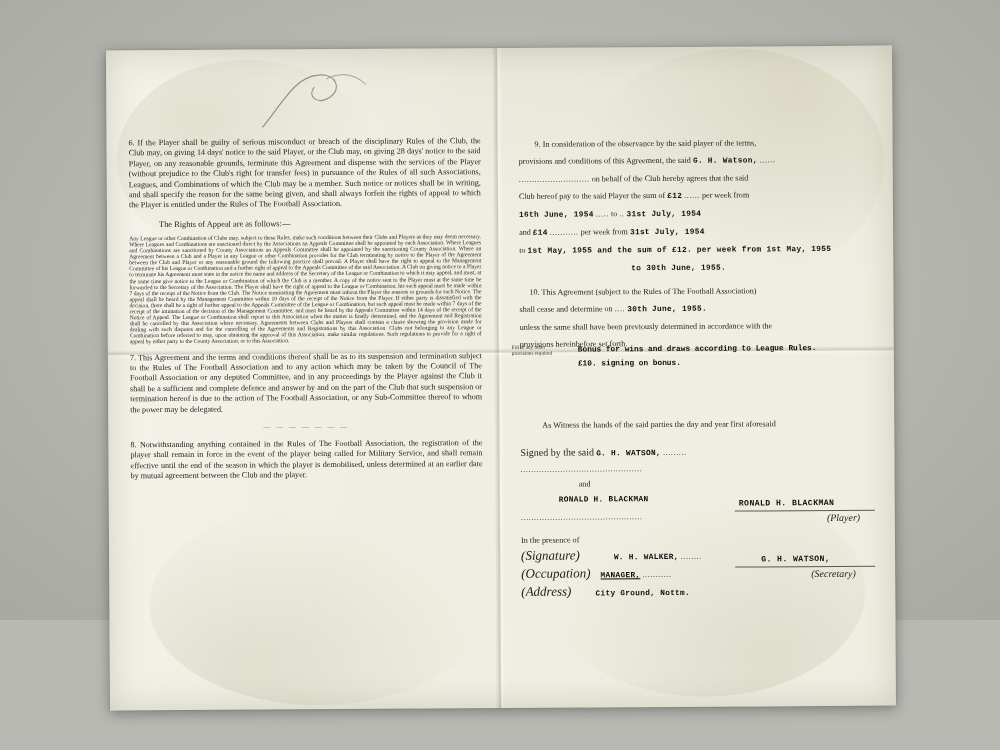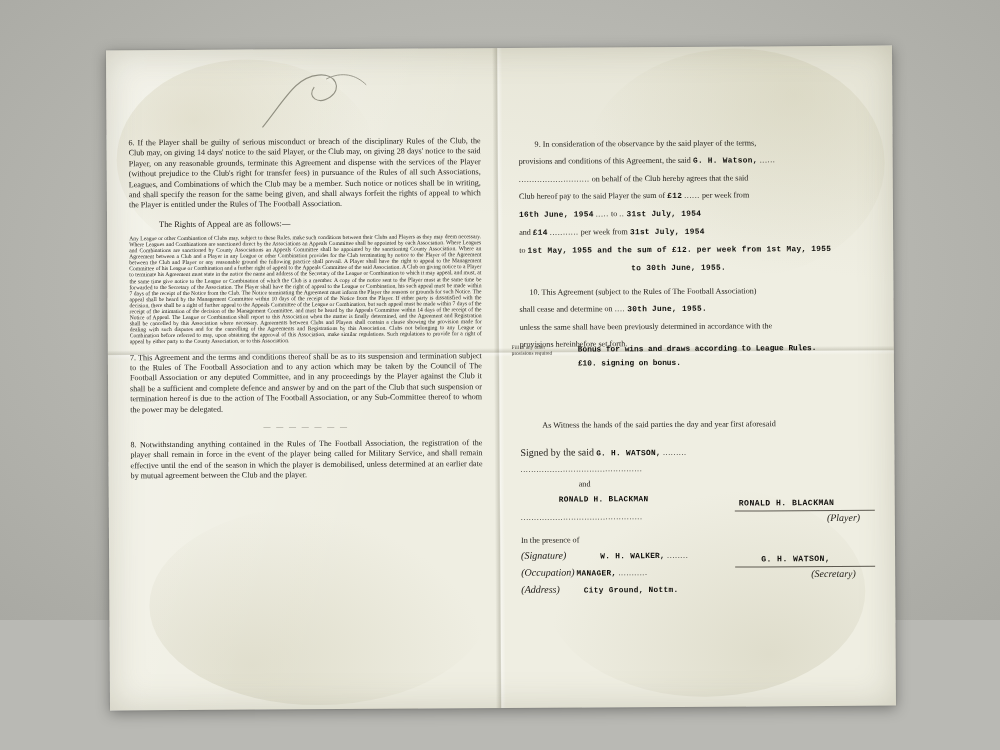--- a/index.html
+++ b/index.html
@@ -133,21 +133,21 @@
     font-size: 7.8px;
     line-height: 14px;
     color: #100f0c;
     font-weight: bold;
   }
   .witness {
     font-size: 8.2px;
     line-height: 15px;
   }
   .sig-label { font-size: 10px; }
-  .sig-italic { font-style: italic; font-size: 10px; }
+  .sig-italic { font-style: italic; font-size: 13px; }
   .right-label {
     position: absolute;
     font-style: italic;
     font-size: 10px;
     color: #2a2720;
   }
   .stamp {
     position: absolute;
     font-family: "Liberation Mono", monospace;
     font-weight: bold;
@@ -301,21 +301,21 @@
       </div>
 
       <div class="witness" style="white-space:nowrap;">
         <span class="sig-italic">(Signature)</span>
         <span class="typeb" style="margin-left:12px;padding-left:20px;">W. H. WALKER,</span>
         <span class="dots">........</span>
       </div>
 
       <div class="witness" style="white-space:nowrap;">
         <span class="sig-italic">(Occupation)</span>
-        <span class="typeb" style="margin-left:0;">MANAGER,</span>
+        <span class="typeb" style="margin-left:8px;text-decoration:underline;">MANAGER,</span>
         <span class="dots">...........</span>
       </div>
 
       <div class="witness" style="white-space:nowrap;">
         <span class="sig-italic">(Address)</span>
         <span class="typeb" style="margin-left:22px;">City Ground, Nottm.</span>
       </div>
     </div>
 
     <div class="stamp" style="left:630px; top:452px;">RONALD H. BLACKMAN</div>

